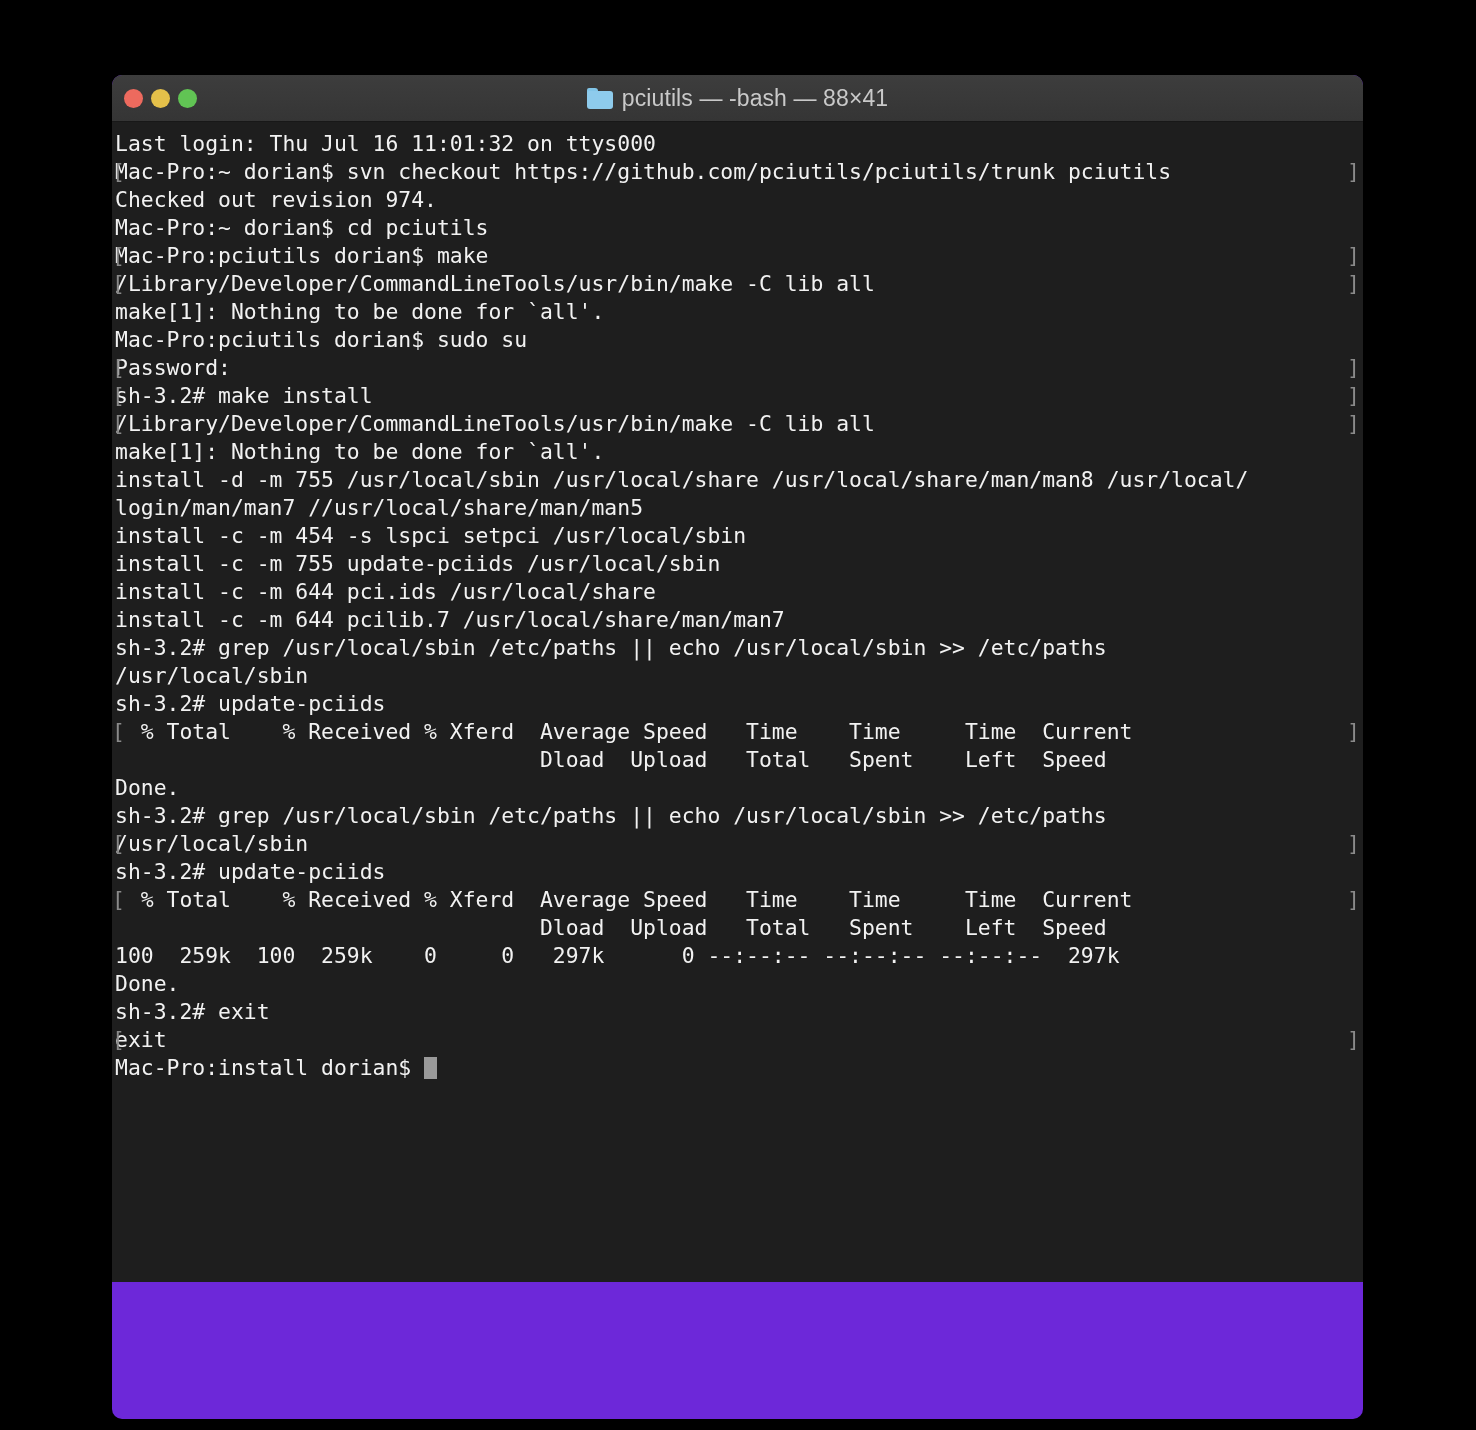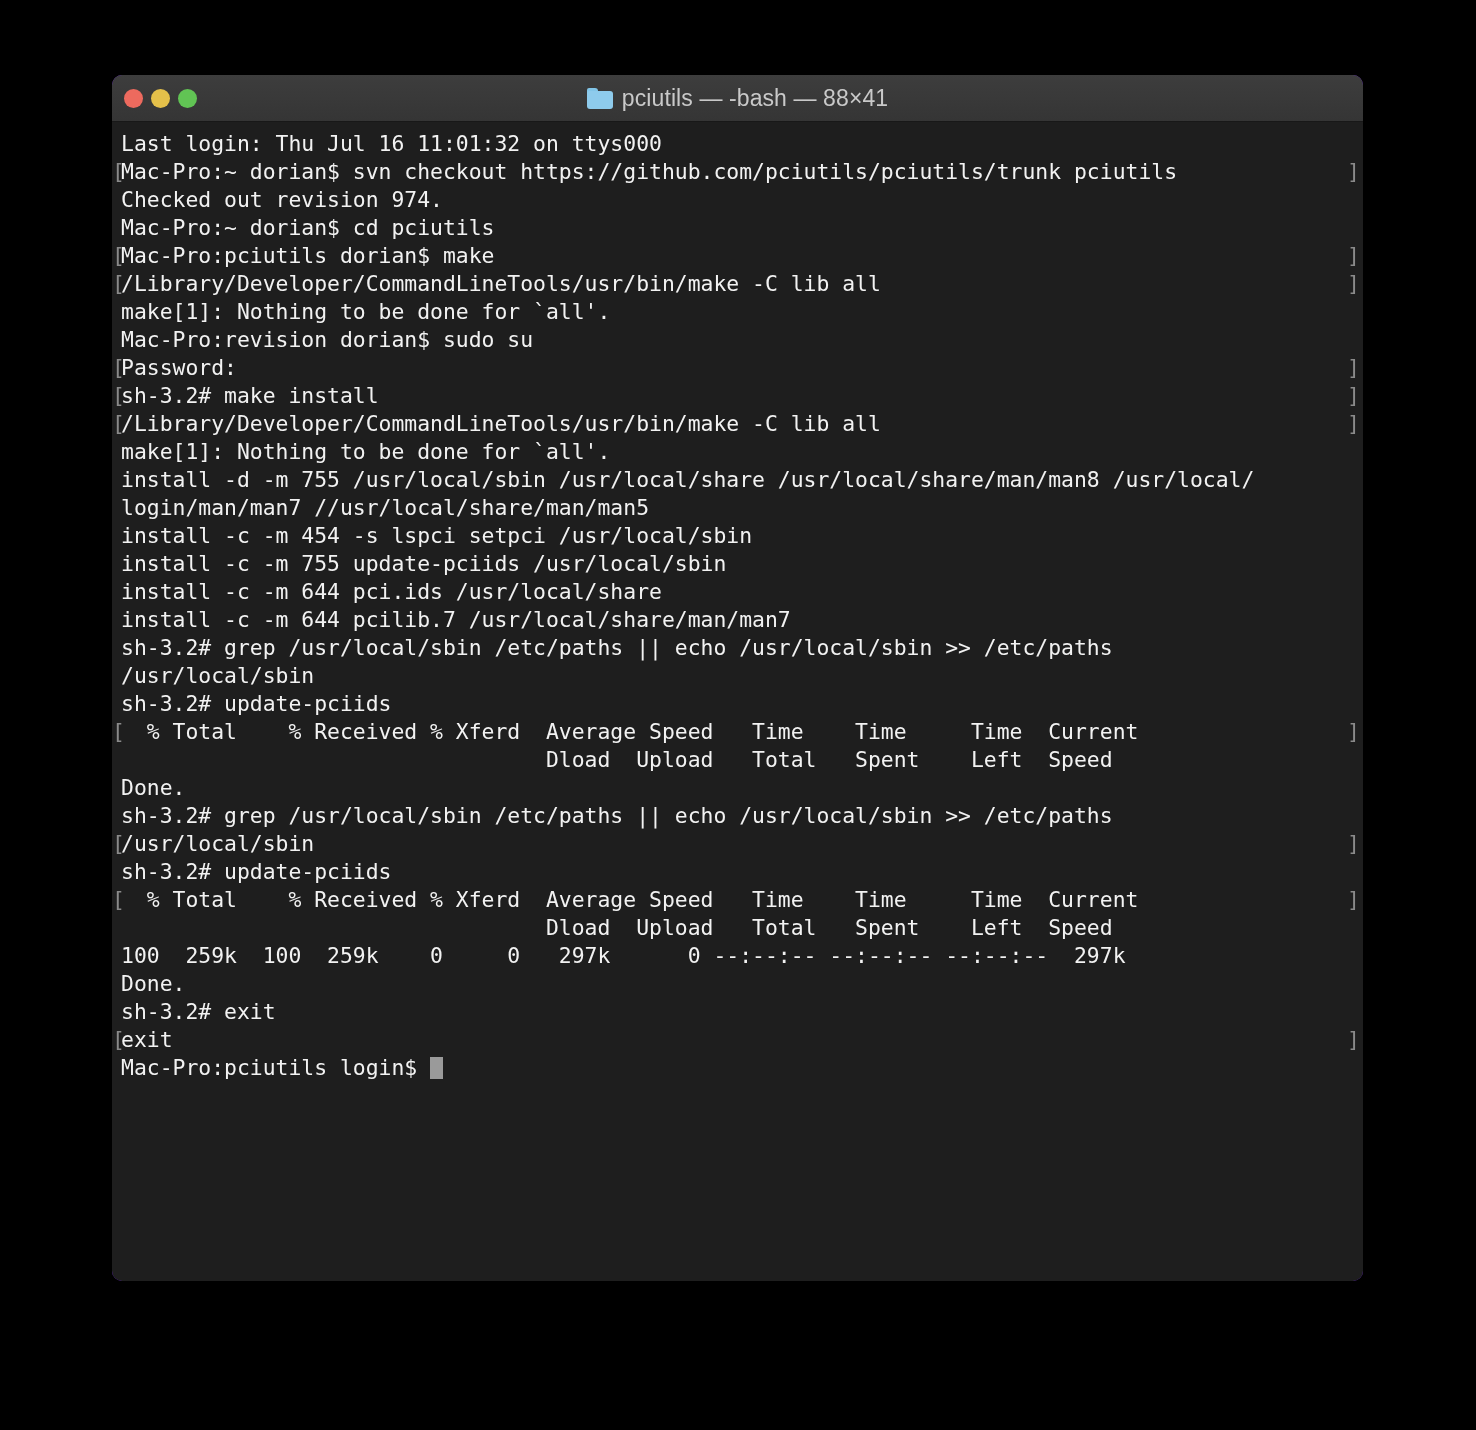--- a/index.html
+++ b/index.html
@@ -12,21 +12,21 @@
   }
   body {
     font-family: "DejaVu Sans Mono", monospace;
   }
 
   #terminal-window {
     position: absolute;
     left: 112px;
     top: 75px;
     width: 1251px;
-    height: 1206px;
+    height: 1344px;
     border-radius: 10px;
     overflow: hidden;
     box-shadow: 0 8px 28px rgba(0,0,0,0.85);
     background: #6d28d9;
   }
 
   
   #titlebar {
     position: relative;
     height: 46px;
@@ -100,21 +100,21 @@
   }
 
   .tline {
     position: relative;
     height: 28px;
     line-height: 28px;
     font-family: "DejaVu Sans Mono", monospace;
     font-size: 21.4px;
     color: #f2f2f2;
     white-space: pre;
-    padding-left: 9px;
+    padding-left: 3px;
     letter-spacing: 0px;
   }
   .tline .txt { display: inline-block; }
 
   .mark-l, .mark-r {
     position: absolute;
     color: #8a8a8a;
     font-family: "DejaVu Sans Mono", monospace;
     font-size: 21.4px;
     line-height: 28px;
@@ -152,21 +152,21 @@
   </div>
 
   <div id="terminal-body">
       <div class="tline"><span class="txt">Last login: Thu Jul 16 11:01:32 on ttys000</span></div>
       <div class="tline"><span class="mark-l">[</span><span class="txt">Mac-Pro:~ dorian$ svn checkout https://github.com/pciutils/pciutils/trunk pciutils</span><span class="mark-r">]</span></div>
       <div class="tline"><span class="txt">Checked out revision 974.</span></div>
       <div class="tline"><span class="txt">Mac-Pro:~ dorian$ cd pciutils</span></div>
       <div class="tline"><span class="mark-l">[</span><span class="txt">Mac-Pro:pciutils dorian$ make</span><span class="mark-r">]</span></div>
       <div class="tline"><span class="mark-l">[</span><span class="txt">/Library/Developer/CommandLineTools/usr/bin/make -C lib all</span><span class="mark-r">]</span></div>
       <div class="tline"><span class="txt">make[1]: Nothing to be done for `all'.</span></div>
-      <div class="tline"><span class="txt">Mac-Pro:revision dorian$ sudo su</span></div>
+      <div class="tline"><span class="txt">Mac-Pro:pciutils dorian$ sudo su</span></div>
       <div class="tline"><span class="mark-l">[</span><span class="txt">Password:</span><span class="mark-r">]</span></div>
       <div class="tline"><span class="mark-l">[</span><span class="txt">sh-3.2# make install</span><span class="mark-r">]</span></div>
       <div class="tline"><span class="mark-l">[</span><span class="txt">/Library/Developer/CommandLineTools/usr/bin/make -C lib all</span><span class="mark-r">]</span></div>
       <div class="tline"><span class="txt">make[1]: Nothing to be done for `all'.</span></div>
       <div class="tline"><span class="txt">install -d -m 755 /usr/local/sbin /usr/local/share /usr/local/share/man/man8 /usr/local/</span></div>
       <div class="tline"><span class="txt">login/man/man7 //usr/local/share/man/man5</span></div>
       <div class="tline"><span class="txt">install -c -m 454 -s lspci setpci /usr/local/sbin</span></div>
       <div class="tline"><span class="txt">install -c -m 755 update-pciids /usr/local/sbin</span></div>
       <div class="tline"><span class="txt">install -c -m 644 pci.ids /usr/local/share</span></div>
       <div class="tline"><span class="txt">install -c -m 644 pcilib.7 /usr/local/share/man/man7</span></div>
@@ -178,16 +178,16 @@
       <div class="tline"><span class="txt">Done.</span></div>
       <div class="tline"><span class="txt">sh-3.2# grep /usr/local/sbin /etc/paths || echo /usr/local/sbin &gt;&gt; /etc/paths</span></div>
       <div class="tline"><span class="mark-l">[</span><span class="txt">/usr/local/sbin</span><span class="mark-r">]</span></div>
       <div class="tline"><span class="txt">sh-3.2# update-pciids</span></div>
       <div class="tline"><span class="mark-l">[</span><span class="txt">  % Total    % Received % Xferd  Average Speed   Time    Time     Time  Current</span><span class="mark-r">]</span></div>
       <div class="tline"><span class="txt">                                 Dload  Upload   Total   Spent    Left  Speed</span></div>
       <div class="tline"><span class="txt">100  259k  100  259k    0     0   297k      0 --:--:-- --:--:-- --:--:--  297k</span></div>
       <div class="tline"><span class="txt">Done.</span></div>
       <div class="tline"><span class="txt">sh-3.2# exit</span></div>
       <div class="tline"><span class="mark-l">[</span><span class="txt">exit</span><span class="mark-r">]</span></div>
-      <div class="tline"><span class="txt">Mac-Pro:pciutils login$ </span><span id="cursor"></span></div>
+      <div class="tline"><span class="txt">Mac-Pro:install dorian$ </span><span id="cursor"></span></div>
     </div>
 
 </div>
 
 </body></html>

